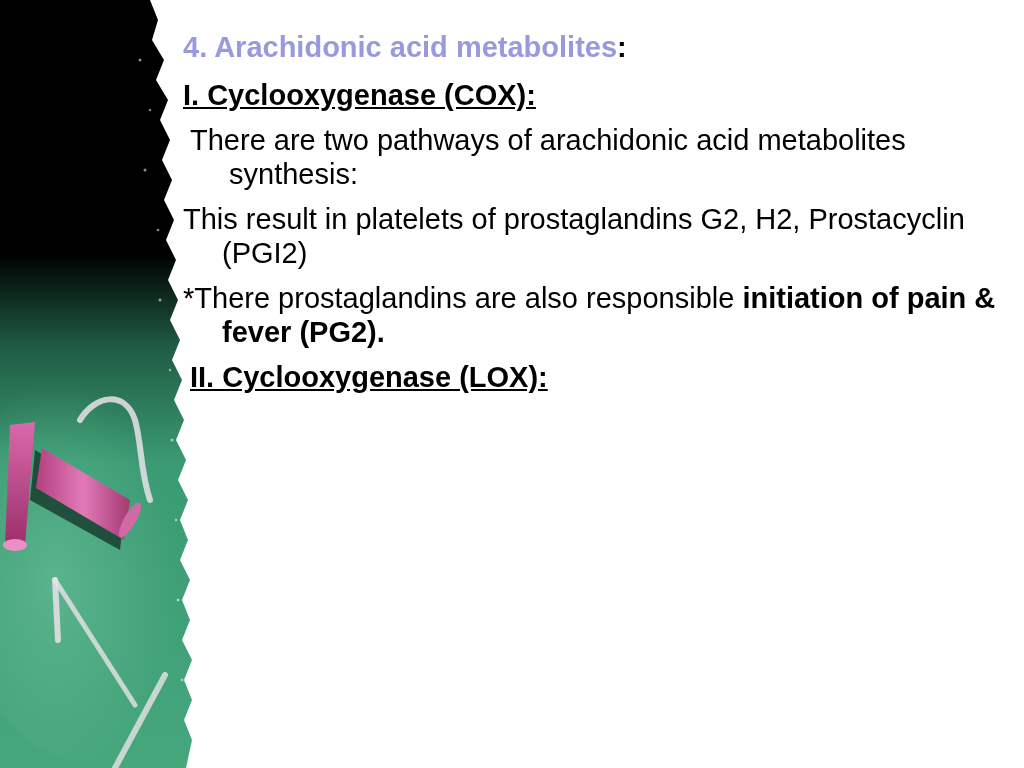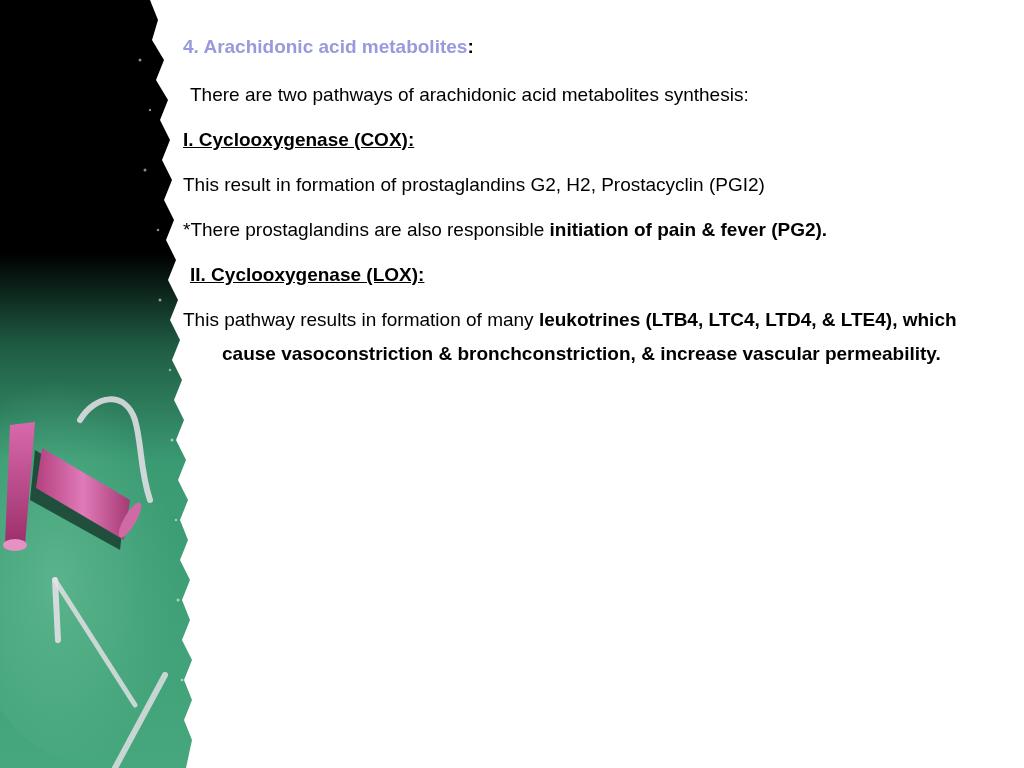--- a/index.html
+++ b/index.html
@@ -20,21 +20,21 @@
       width: 200px; height: 768px;
       overflow: hidden;
     }
     .deco svg { display: block; }
 
     .content {
       position: absolute;
       left: 183px; top: 30px;
       width: 820px;
       font-family: "Liberation Sans", sans-serif;
-      font-size: 19px;
+      font-size: 29px;
       line-height: 34px;
       color: #000;
     }
     .para {
       margin: 0 0 11px 0;
       padding-left: 39px;
       text-indent: -39px;
     }
     .title { color: #9999dd; font-weight: bold; }
     .b { font-weight: bold; }
@@ -100,28 +100,27 @@
         <circle cx="178" cy="600" r="1.5"></circle>
           <circle cx="182" cy="680" r="1.3"></circle>
       </g>
     </svg>
   </div>
 
   <div class="content">
 
     <p class="para" style="padding-left:0;text-indent:0;margin-bottom:14px;"><span class="title">4. Arachidonic acid metabolites</span><span class="b">:</span></p>
 
+    <p class="para" style="padding-left:0;text-indent:0;margin-bottom:11px;"><span class="u">I. Cyclooxygenase (COX):</span></p>
+
     <p class="para ind1" style="margin-bottom:11px;">There are two pathways of arachidonic acid  metabolites synthesis:</p>
 
-    <p class="para" style="padding-left:0;text-indent:0;margin-bottom:11px;"><span class="u">I. Cyclooxygenase (COX):</span></p>
-
-    <p class="para">This result in formation of prostaglandins G2, H2, Prostacyclin (PGI2)</p>
+    <p class="para">This result in platelets of prostaglandins G2, H2, Prostacyclin (PGI2)</p>
 
 
     <p class="para"><span>*There prostaglandins are also responsible </span><span class="b">initiation of pain &amp; fever (PG2).</span></p>
 
 
     <p class="para" style="padding-left:7px;text-indent:0;"><span class="u">II. Cyclooxygenase (LOX):</span></p>
 
-    <p class="para"><span>This pathway results in formation of many </span><span class="b">leukotrines (LTB4, LTC4, LTD4, &amp; LTE4), which cause vasoconstriction &amp; bronchconstriction, &amp; increase vascular permeability.</span></p>
 
   </div>
 </div>
 
 </body></html>

